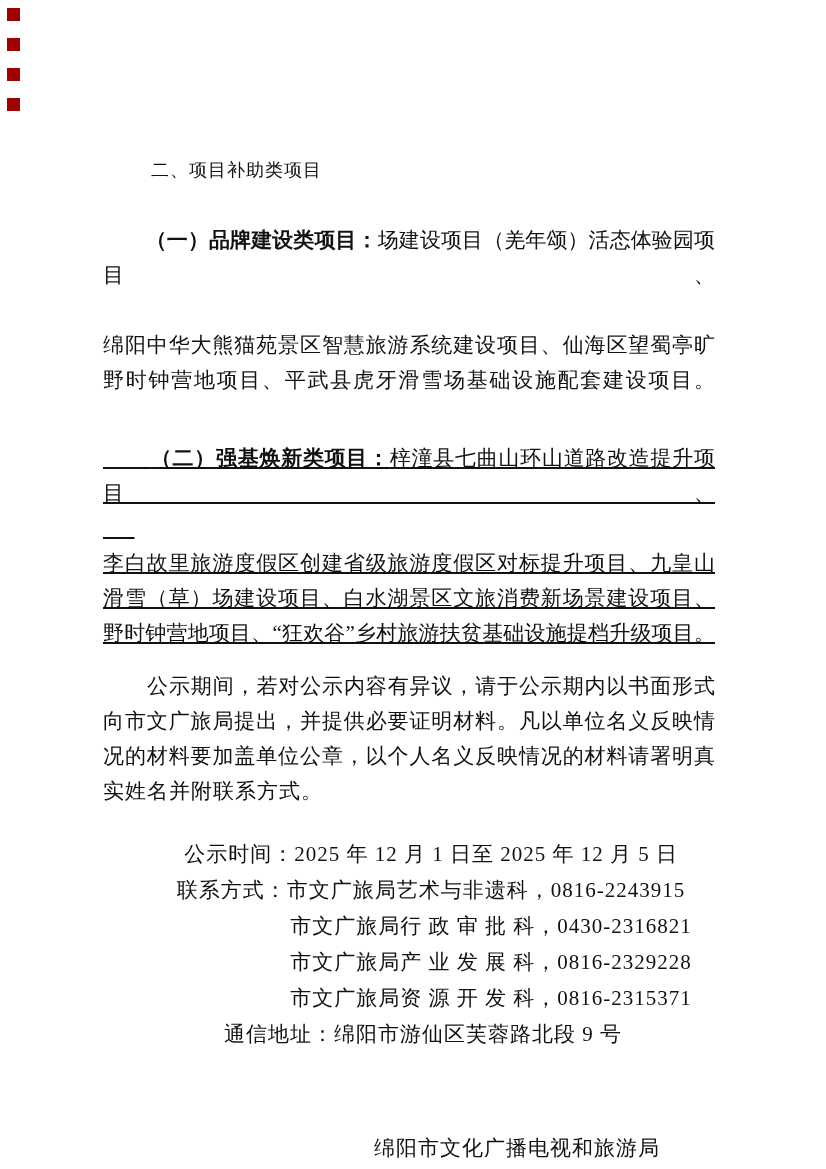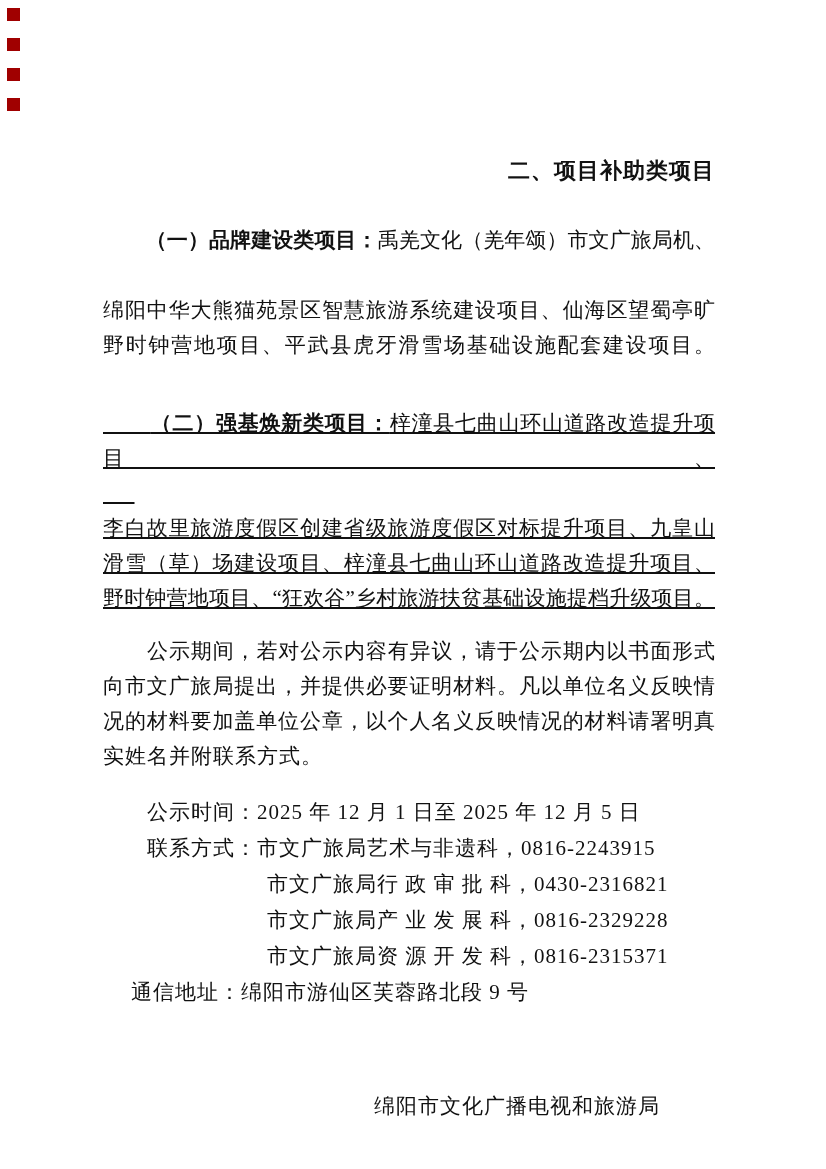--- a/index.html
+++ b/index.html
@@ -41,36 +41,35 @@
     letter-spacing: 1px;
     white-space: pre-wrap;
   }
   .just {
     text-align: justify;
     text-align-last: justify;
     letter-spacing: 0;
   }
   .heading {
     font-family: "Liberation Sans", "DejaVu Sans", sans-serif;
-    font-weight: 700;
+    font-weight: 400;
     text-indent: 48px;
-    font-size: 22px;
-    text-align: right;
+    font-size: 18px;
   }
   .bold-label {
     font-weight: 700;
   }
   .ind-a { text-indent: 30px; }
   .ind-b { text-indent: 8px; }
   .ind-c { text-indent: 44px; }
   .ind-d { text-indent: 28px; }
   .ind-cont { text-indent: 164px; }
   .para-gap { margin-top: 8px; text-decoration: underline; }
   .para-gap2 { margin-top: 18px; }
-  .contact-block { margin-top: 20px; }
+  .contact-block { margin-top: 27px; text-align: center; }
   .contact-block .line { line-height: 36px; }
   .signature-block {
     margin-top: 75px;
     text-align: center;
     transform: translateX(108px);
   }
   .signature-block .line {
     line-height: 42px;
     letter-spacing: 1px;
   }
@@ -84,32 +83,32 @@
   <div class="edge-marker m2"></div>
   <div class="edge-marker m3"></div>
   <div class="edge-marker m4"></div>
 
   <div id="doc">
 
     <div class="line heading">二、项目补助类项目</div>
 
     <div class="para">
       <div class="line just ind-a">
-        <span class="bold-label">（一）品牌建设类项目：</span><span>禹羌文化（羌年颂）市文广旅局机、</span>
+        <span class="bold-label">（一）品牌建设类项目：</span><span>场建设项目（羌年颂）活态体验园项目、</span>
       </div>
       <div class="line just">绵阳中华大熊猫苑景区智慧旅游系统建设项目、仙海区望蜀亭旷</div>
       <div class="line just">野时钟营地项目、平武县虎牙滑雪场基础设施配套建设项目。</div>
     </div>
 
     <div class="para para-gap">
       <div class="line just ind-b">
         <span class="bold-label">（二）强基焕新类项目：</span><span>梓潼县七曲山环山道路改造提升项目、</span>
       </div>
       <div class="line just">李白故里旅游度假区创建省级旅游度假区对标提升项目、九皇山</div>
-      <div class="line just">滑雪（草）场建设项目、梓潼县七曲山环山道路改造提升项目、</div>
+      <div class="line just">滑雪（草）场建设项目、白水湖景区文旅消费新场景建设项目、</div>
       <div class="line just">野时钟营地项目、“狂欢谷”乡村旅游扶贫基础设施提档升级项目。</div>
     </div>
 
     <div class="para para-gap2">
       <div class="line just ind-c">公示期间，若对公示内容有异议，请于公示期内以书面形式</div>
       <div class="line just">向市文广旅局提出，并提供必要证明材料。凡以单位名义反映情</div>
       <div class="line just">况的材料要加盖单位公章，以个人名义反映情况的材料请署明真</div>
       <div class="line">实姓名并附联系方式。</div>
     </div>
 

